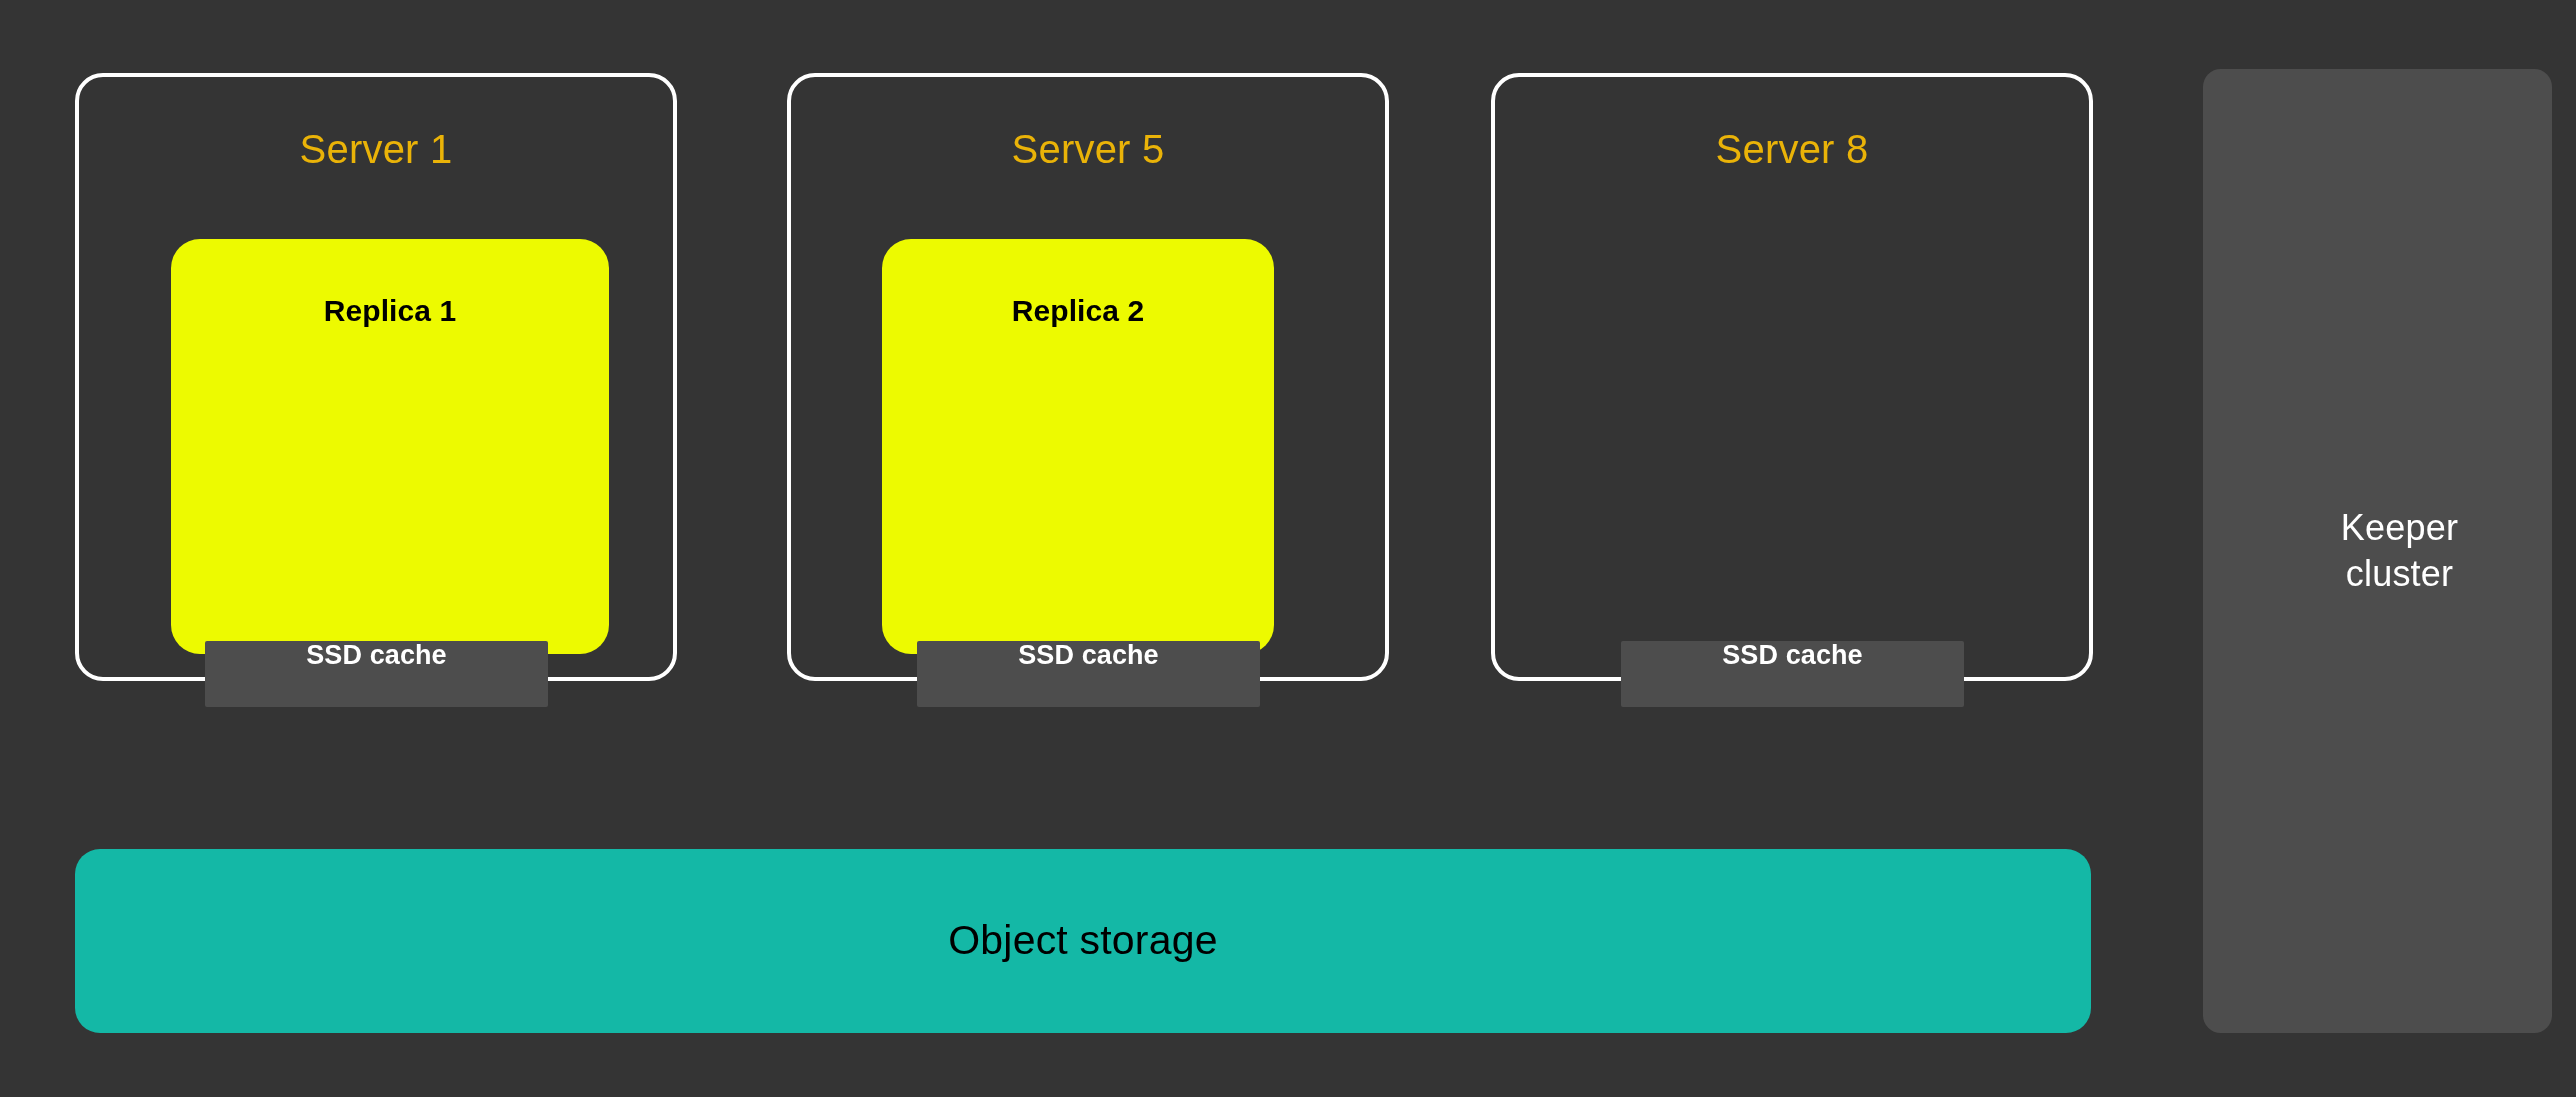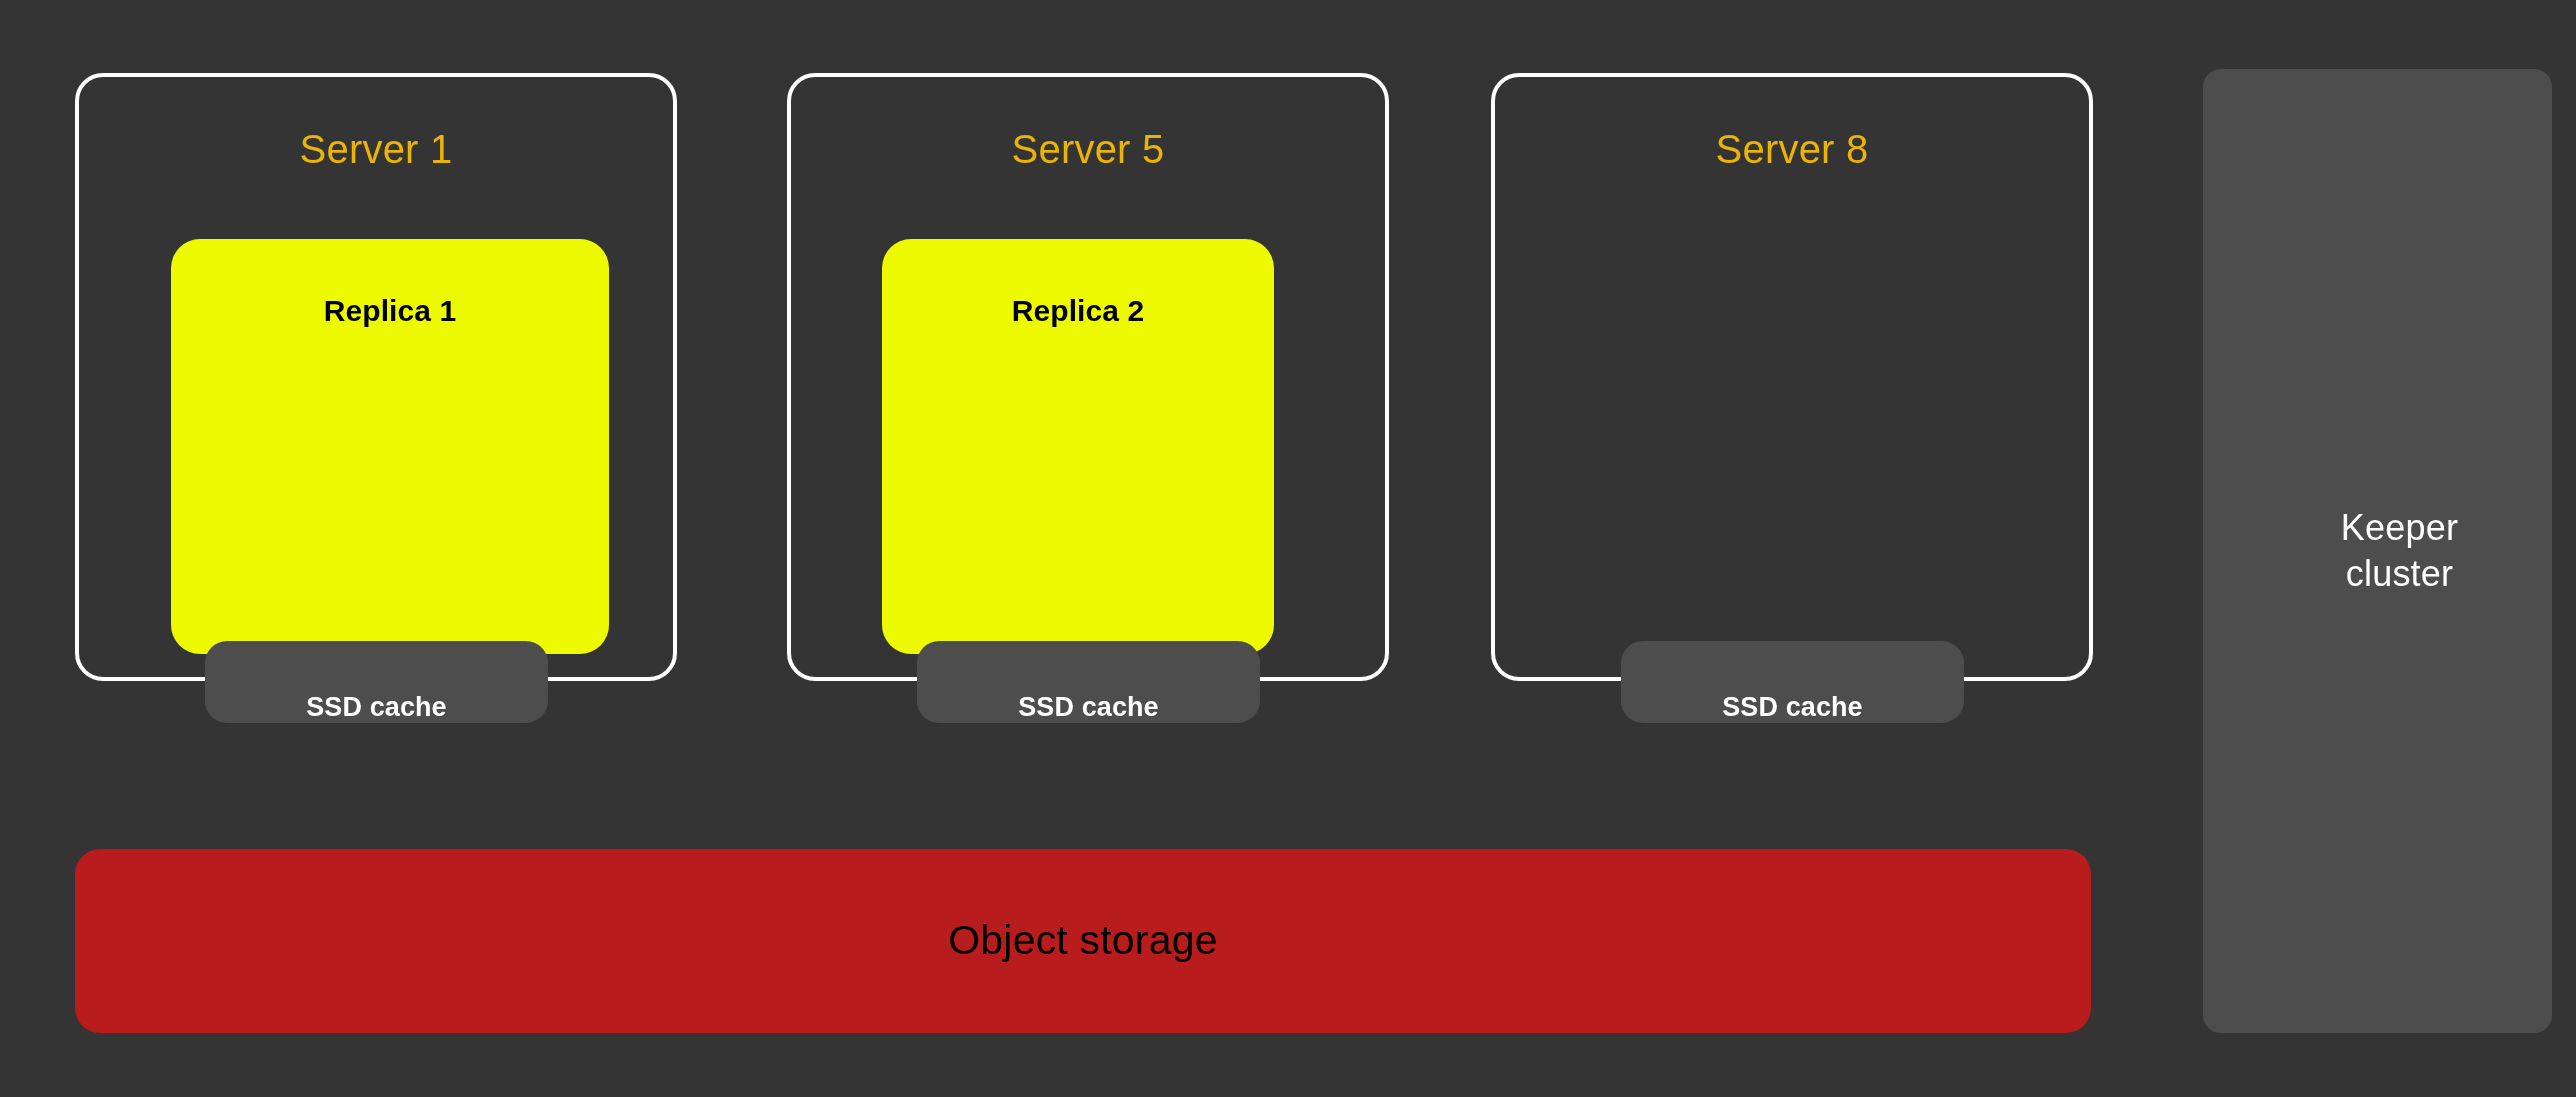--- a/index.html
+++ b/index.html
@@ -75,25 +75,25 @@
     font-weight: 700;
     letter-spacing: 0.1px;
     line-height: 1.1;
     white-space: nowrap;
   }
 
   
   .ssd-cache-box {
     position: absolute;
     top: 641px;
-    height: 82px;
+    height: 66px;
     background: #4D4D4D;
-    border-radius: 22px;
+    border-radius: 2px;
     display: flex;
-    align-items: flex-end;
+    align-items: flex-start;
     justify-content: center;
   }
 
   .ssd-cache-box.s1 { left: 205px;  width: 343px; }
   .ssd-cache-box.s2 { left: 917px; width: 343px; }
   .ssd-cache-box.s3 { left: 1621px; width: 343px; }
 
   .ssd-cache-label {
     color: #FFFFFF;
     font-size: 27px;
@@ -103,21 +103,21 @@
     white-space: nowrap;
   }
 
   
   #object-storage-bar {
     position: absolute;
     left: 75px;
     top: 849px;
     width: 2016px;
     height: 184px;
-    background: #b91c1c;
+    background: #14b8a6;
     border-radius: 25px;
     display: flex;
     align-items: center;
     justify-content: center;
   }
 
   #object-storage-label {
     color: #000000;
     font-size: 41px;
     font-weight: 400;

